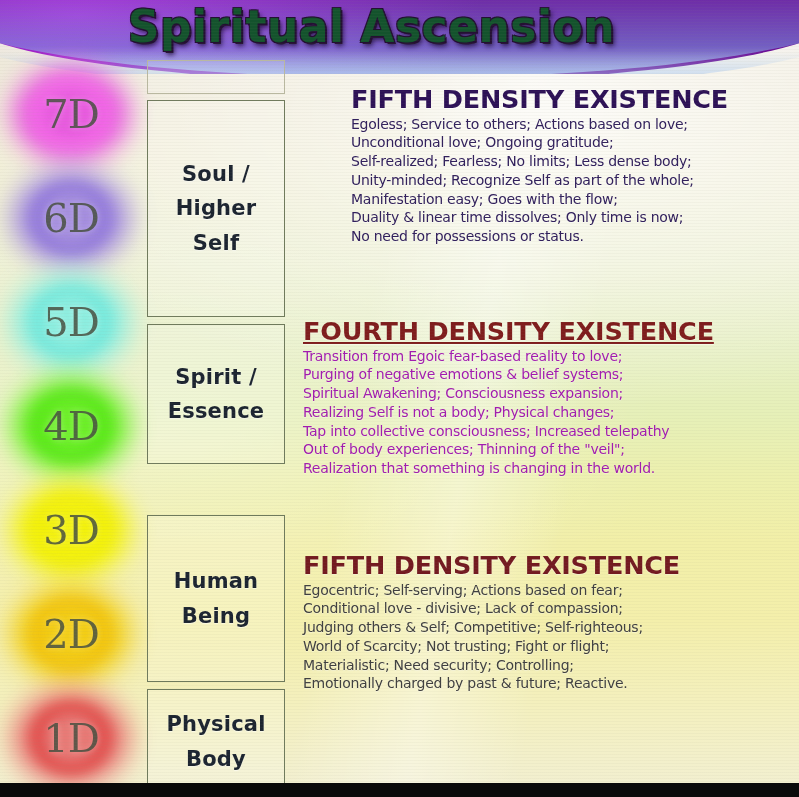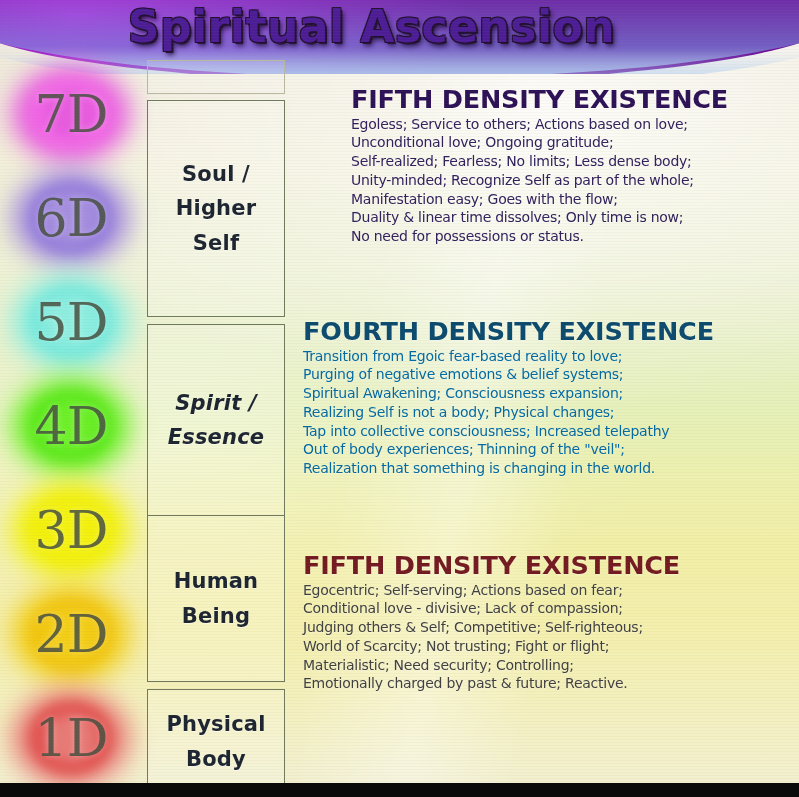--- a/index.html
+++ b/index.html
@@ -89,21 +89,21 @@
 
   .title {
     position: absolute;
     left: 0;
     top: 1px;
     width: 743px;
     text-align: center;
     font-size: 44px;
     font-weight: bold;
     letter-spacing: 0.5px;
-    color: #4c1d95;
+    color: #14532d;
     text-shadow:
        2px 2px 0 #241033,
       -1px -1px 0 #241033,
        1px -1px 0 #241033,
       -1px  1px 0 #241033,
        3px 4px 5px rgba(20,5,40,.75);
     font-family: "DejaVu Sans", sans-serif;
     z-index: 6;
     white-space: nowrap;
   }
@@ -143,21 +143,21 @@
     transform: translate(-50%, -50%);
     width: 96px;
     height: 86px;
     border-radius: 50%;
     filter: blur(6px);
     opacity: .55;
   }
   .dim .dim-label {
     position: relative;
     font-family: "DejaVu Serif", serif;
-    font-size: 52px;
+    font-size: 40px;
     font-weight: normal;
     color: #4a5243;
     opacity: .86;
     letter-spacing: -1px;
     text-shadow: 0 0 6px rgba(255,255,255,.35);
   }
 
   
   .boxes {
     position: absolute;
@@ -228,22 +228,22 @@
     line-height: 1.335;
     letter-spacing: -0.25px;
   }
   .section .lines div {
     white-space: nowrap;
   }
 
   .s-fifth h2 { color: #2d1156; text-shadow: 0 1px 1px rgba(255,255,255,.5); }
   .s-fifth .lines { color: #31205c; text-shadow: 0 1px 1px rgba(255,255,255,.45); }
 
-  .s-fourth h2 { color: #0c4a6e; text-shadow: 0 1px 1px rgba(255,255,255,.45); }
-  .s-fourth .lines { color: #0369a1; text-shadow: 0 1px 1px rgba(255,255,255,.4); }
+  .s-fourth h2 { color: #7f1d1d; text-shadow: 0 1px 1px rgba(255,255,255,.45); text-decoration: underline; }
+  .s-fourth .lines { color: #a21caf; text-shadow: 0 1px 1px rgba(255,255,255,.4); }
 
   .s-third h2 { color: #731a20; text-shadow: 0 1px 1px rgba(255,255,255,.45); }
   .s-third .lines { color: #404040; text-shadow: 0 1px 1px rgba(255,255,255,.4); }
 
   
   .bottom-bar {
     position: absolute;
     left: 0;
     bottom: 0;
     width: 799px;
@@ -317,21 +317,21 @@
 
   <div class="boxes">
     <div class="stub-box"></div>
 
     <div class="box" style="top:40px;height:217px;">
       <div class="box-line">Soul /</div>
       <div class="box-line">Higher</div>
       <div class="box-line">Self</div>
     </div>
 
-    <div class="box" style="top:264px;height:192px;font-style:italic;">
+    <div class="box" style="top:264px;height:140px;">
       <div class="box-line">Spirit /</div>
       <div class="box-line">Essence</div>
     </div>
 
     <div class="box" style="top:455px;height:167px;">
       <div class="box-line">Human</div>
       <div class="box-line">Being</div>
     </div>
 
     <div class="box" style="top:629px;height:104px;border-bottom:none;">

